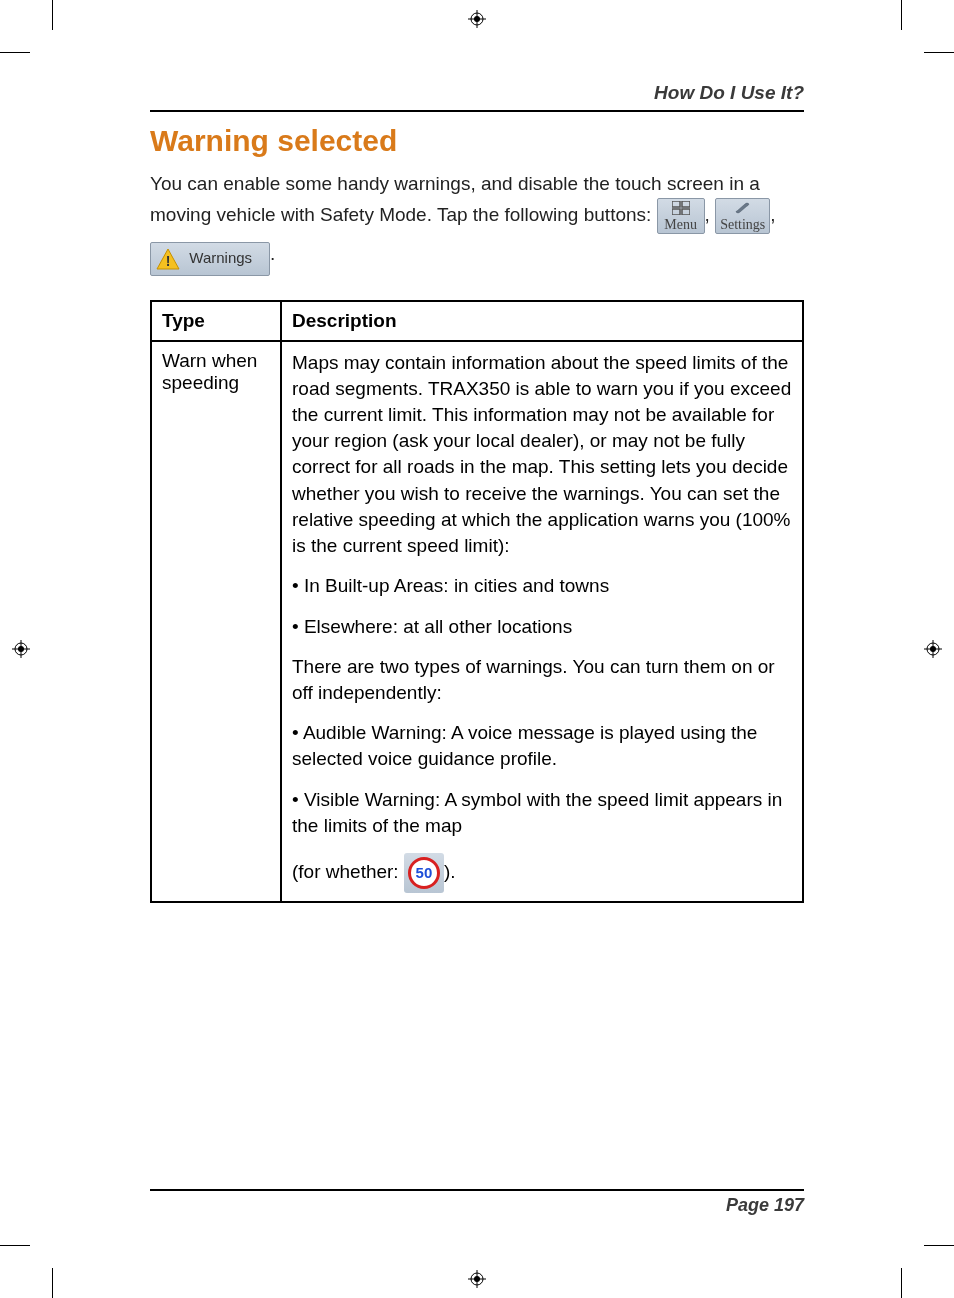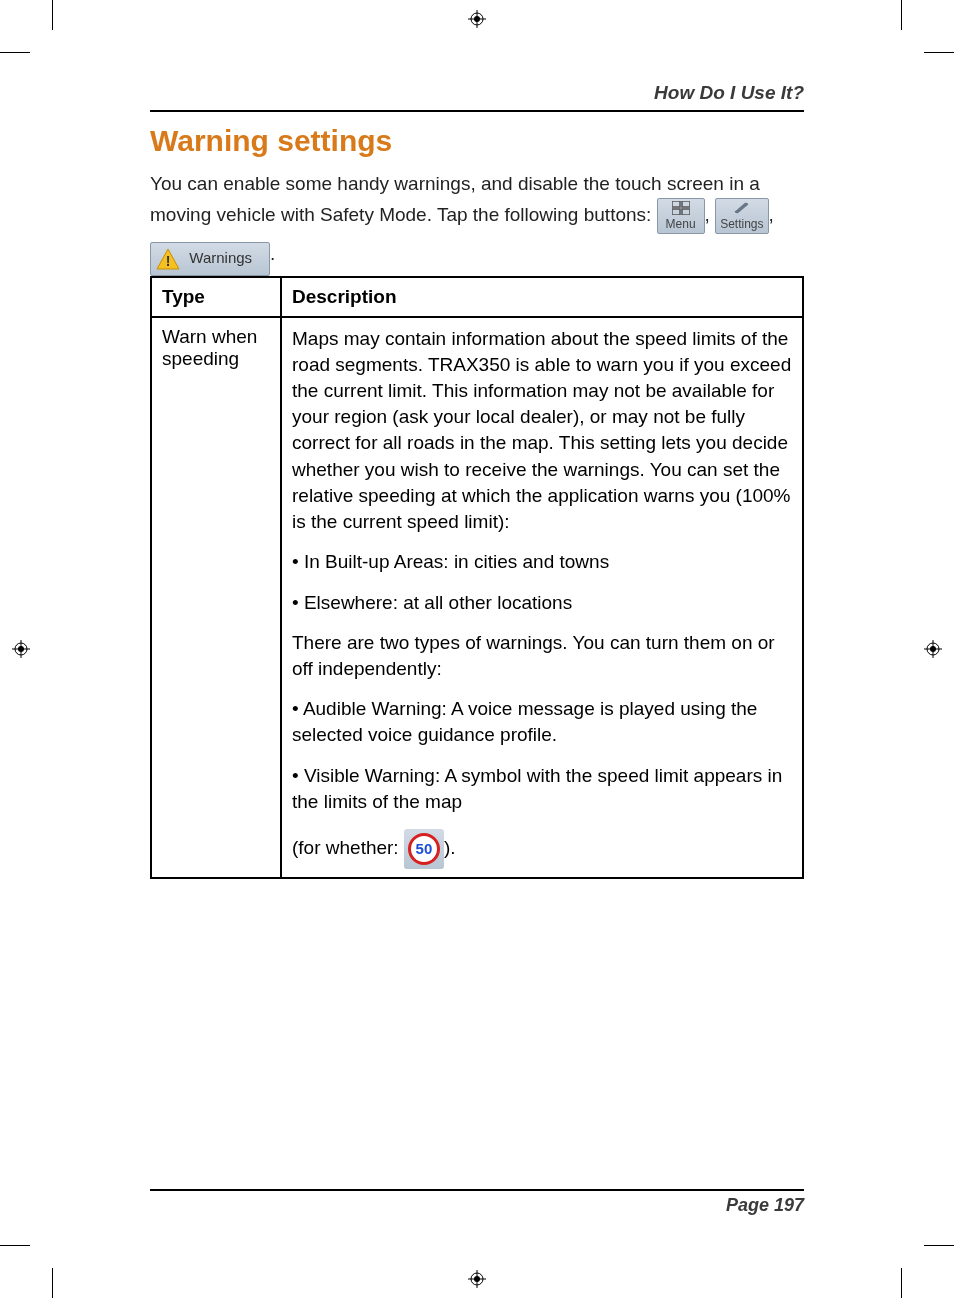--- a/index.html
+++ b/index.html
@@ -70,21 +70,22 @@
       line-height: 1.2;
     }
     .ui-btn .btn-icon {
       display: block;
       text-align: center;
       font-size: 14px;
       line-height: 1;
     }
     .ui-btn .btn-label {
       display: block;
-      font-size: 12px;
+      font-size: 14px;
+      font-family: Liberation Serif, serif;
     }
     .warnings-btn {
       display: inline-block;
       vertical-align: middle;
       background: linear-gradient(#d2dbe5, #b8c5d3);
       border: 1px solid #8a97a6;
       border-radius: 2px;
       width: 120px;
       height: 34px;
       position: relative;
@@ -99,20 +100,21 @@
     }
     .warnings-btn .warn-label {
       font-size: 15px;
       color: #333;
       vertical-align: middle;
       margin-left: 3px;
     }
     table.settings-table {
       border-collapse: collapse;
       width: 100%;
+      margin-top: 24px;
       font-size: 19px;
     }
     table.settings-table th,
     table.settings-table td {
       border: 2px solid #000;
       padding: 8px 10px;
       vertical-align: top;
       text-align: left;
     }
     table.settings-table th {
@@ -211,21 +213,21 @@
     <circle cx="9" cy="9" r="6" fill="none" stroke="#000" stroke-width="1"></circle>
     <circle cx="9" cy="9" r="3" fill="#000"></circle>
     <line x1="9" y1="0" x2="9" y2="18" stroke="#000" stroke-width="1"></line>
     <line x1="0" y1="9" x2="18" y2="9" stroke="#000" stroke-width="1"></line>
   </svg>
 
 <div class="page">
   <div class="header-section">How Do I Use It?</div>
   <div class="header-rule"></div>
 
-  <h1>Warning settings</h1>
+  <h1>Warning selected</h1>
 
   <div class="intro-text">
     <span>You can enable some handy warnings, and disable the touch screen in a moving vehicle with Safety Mode. Tap the following buttons: </span>
     <span class="ui-btn">
       <span class="btn-icon">
         <svg width="18" height="14" viewBox="0 0 18 14">
             <rect x="0" y="0" width="8" height="6" fill="none" stroke="#555" stroke-width="1.5"></rect>
             <rect x="10" y="0" width="8" height="6" fill="none" stroke="#555" stroke-width="1.5"></rect>
             <rect x="0" y="8" width="8" height="6" fill="none" stroke="#555" stroke-width="1.5"></rect>
             <rect x="10" y="8" width="8" height="6" fill="none" stroke="#555" stroke-width="1.5"></rect>

